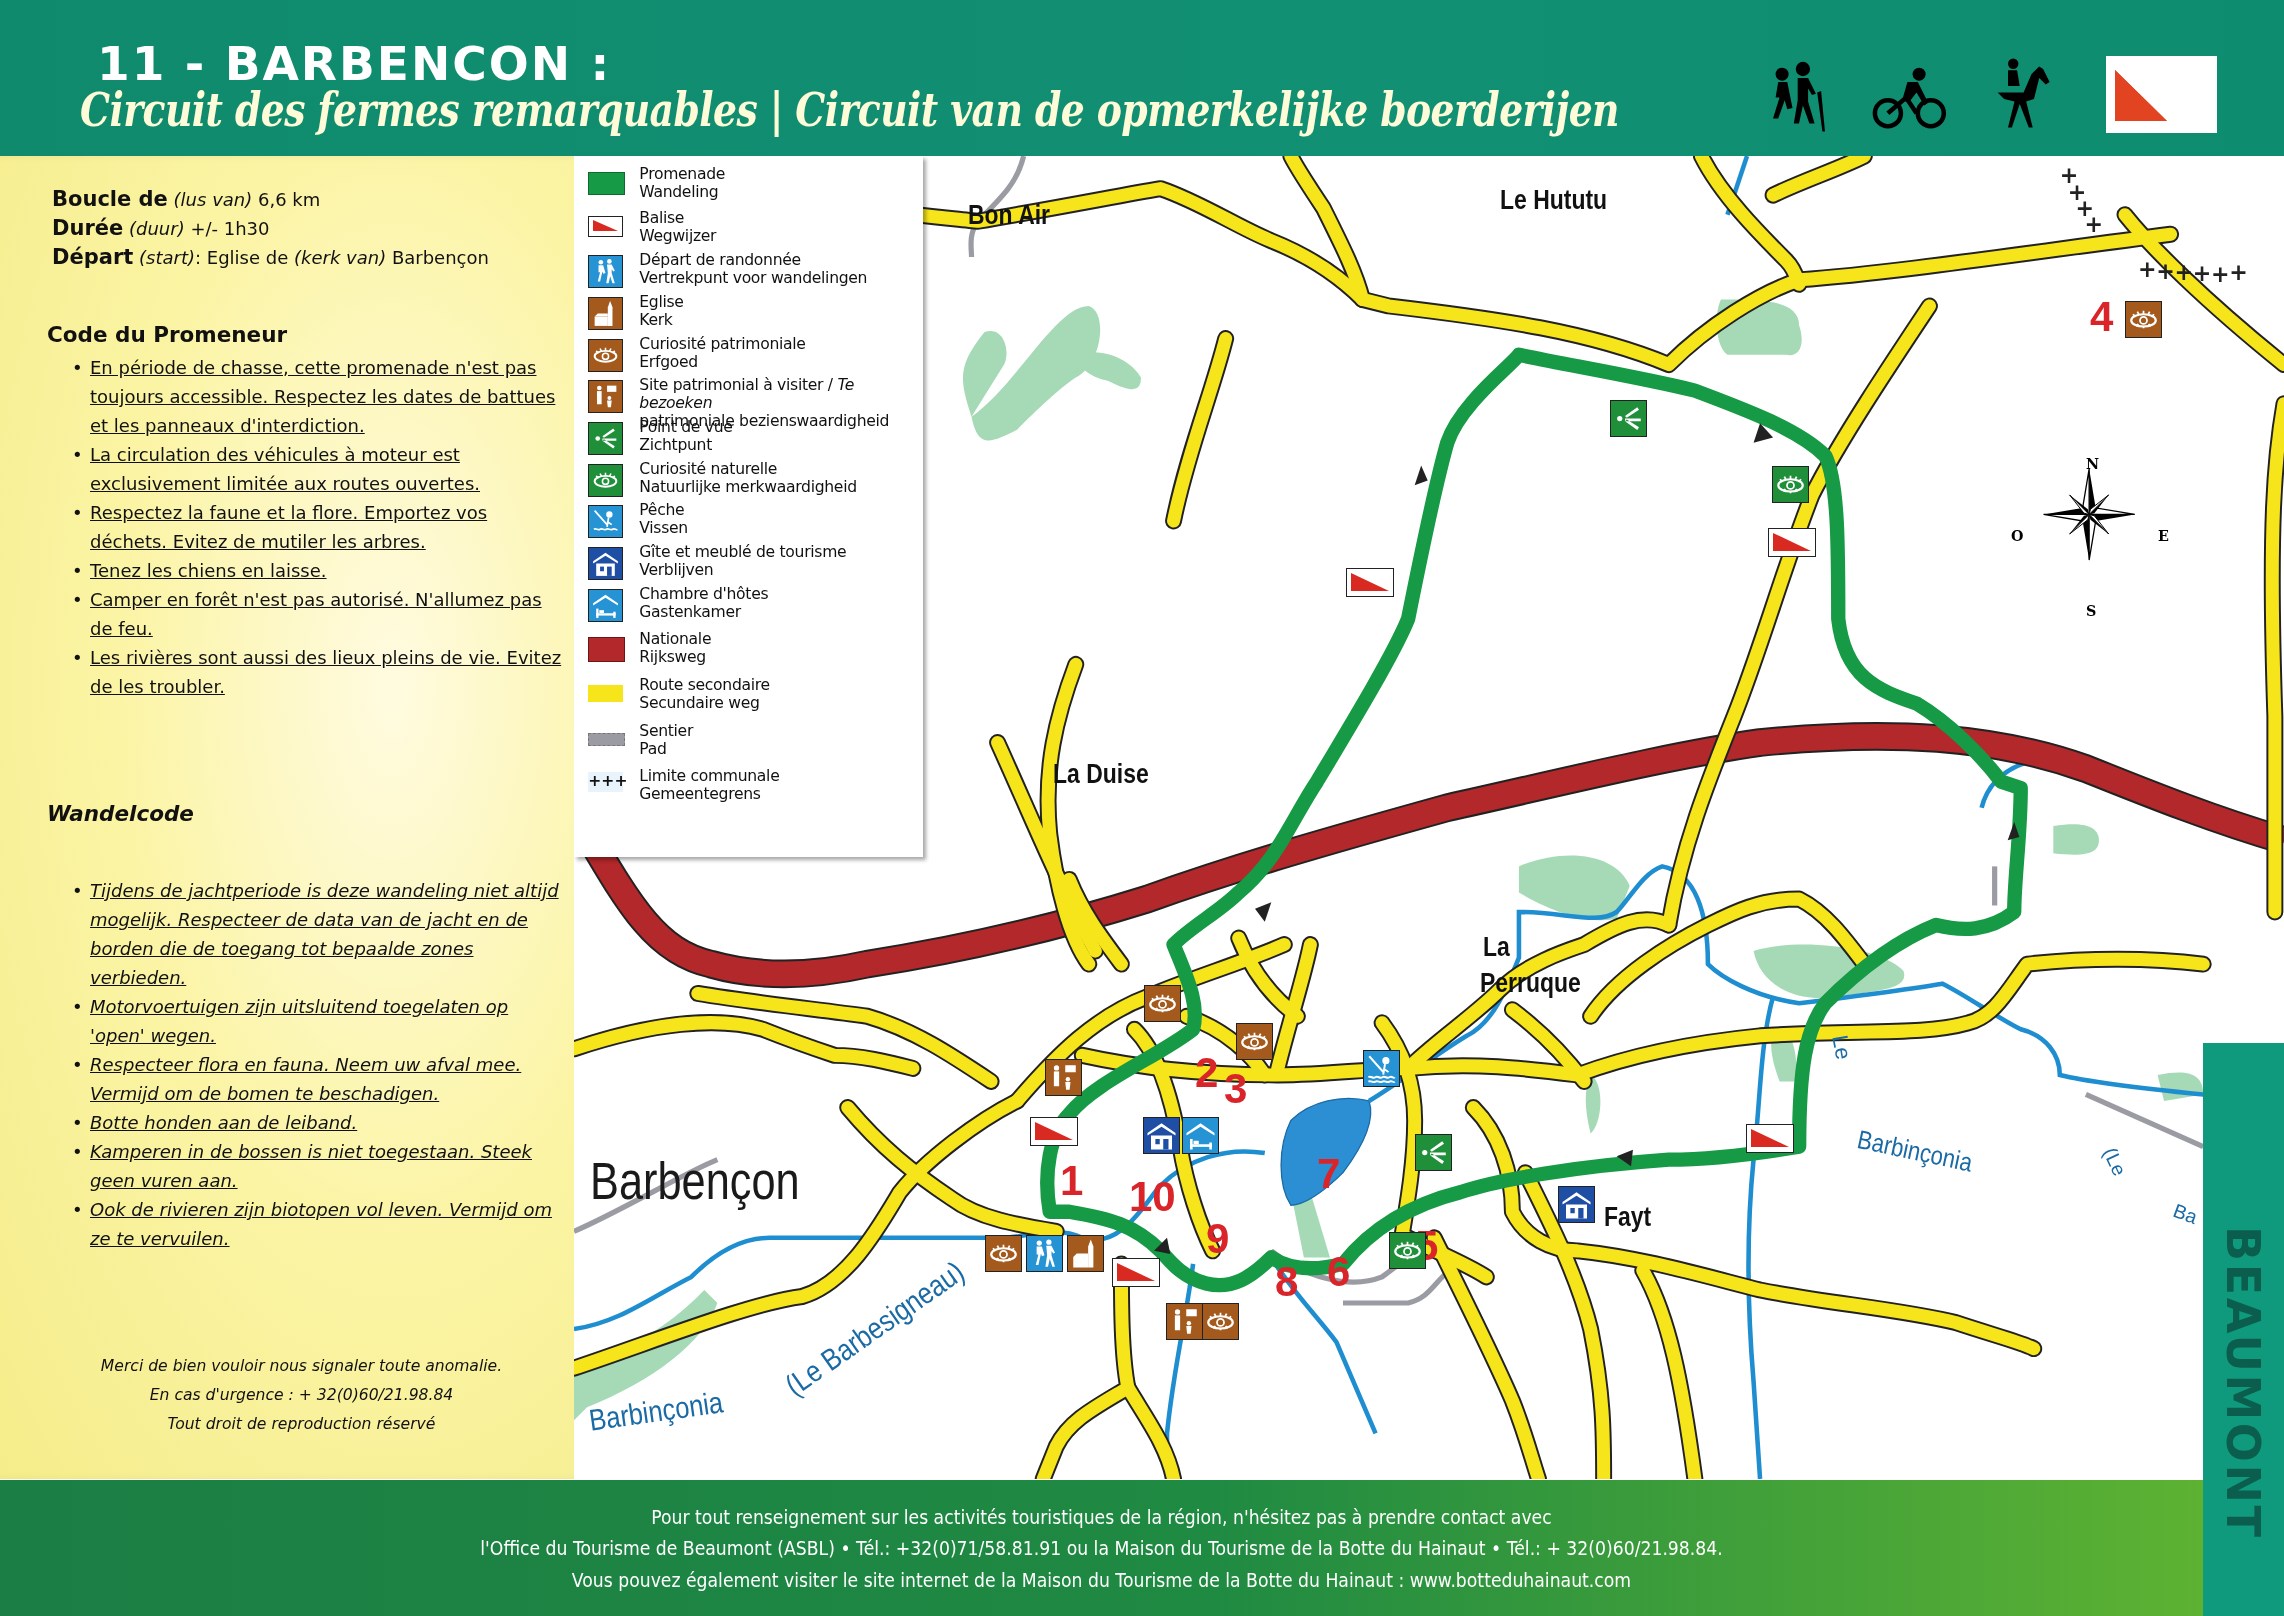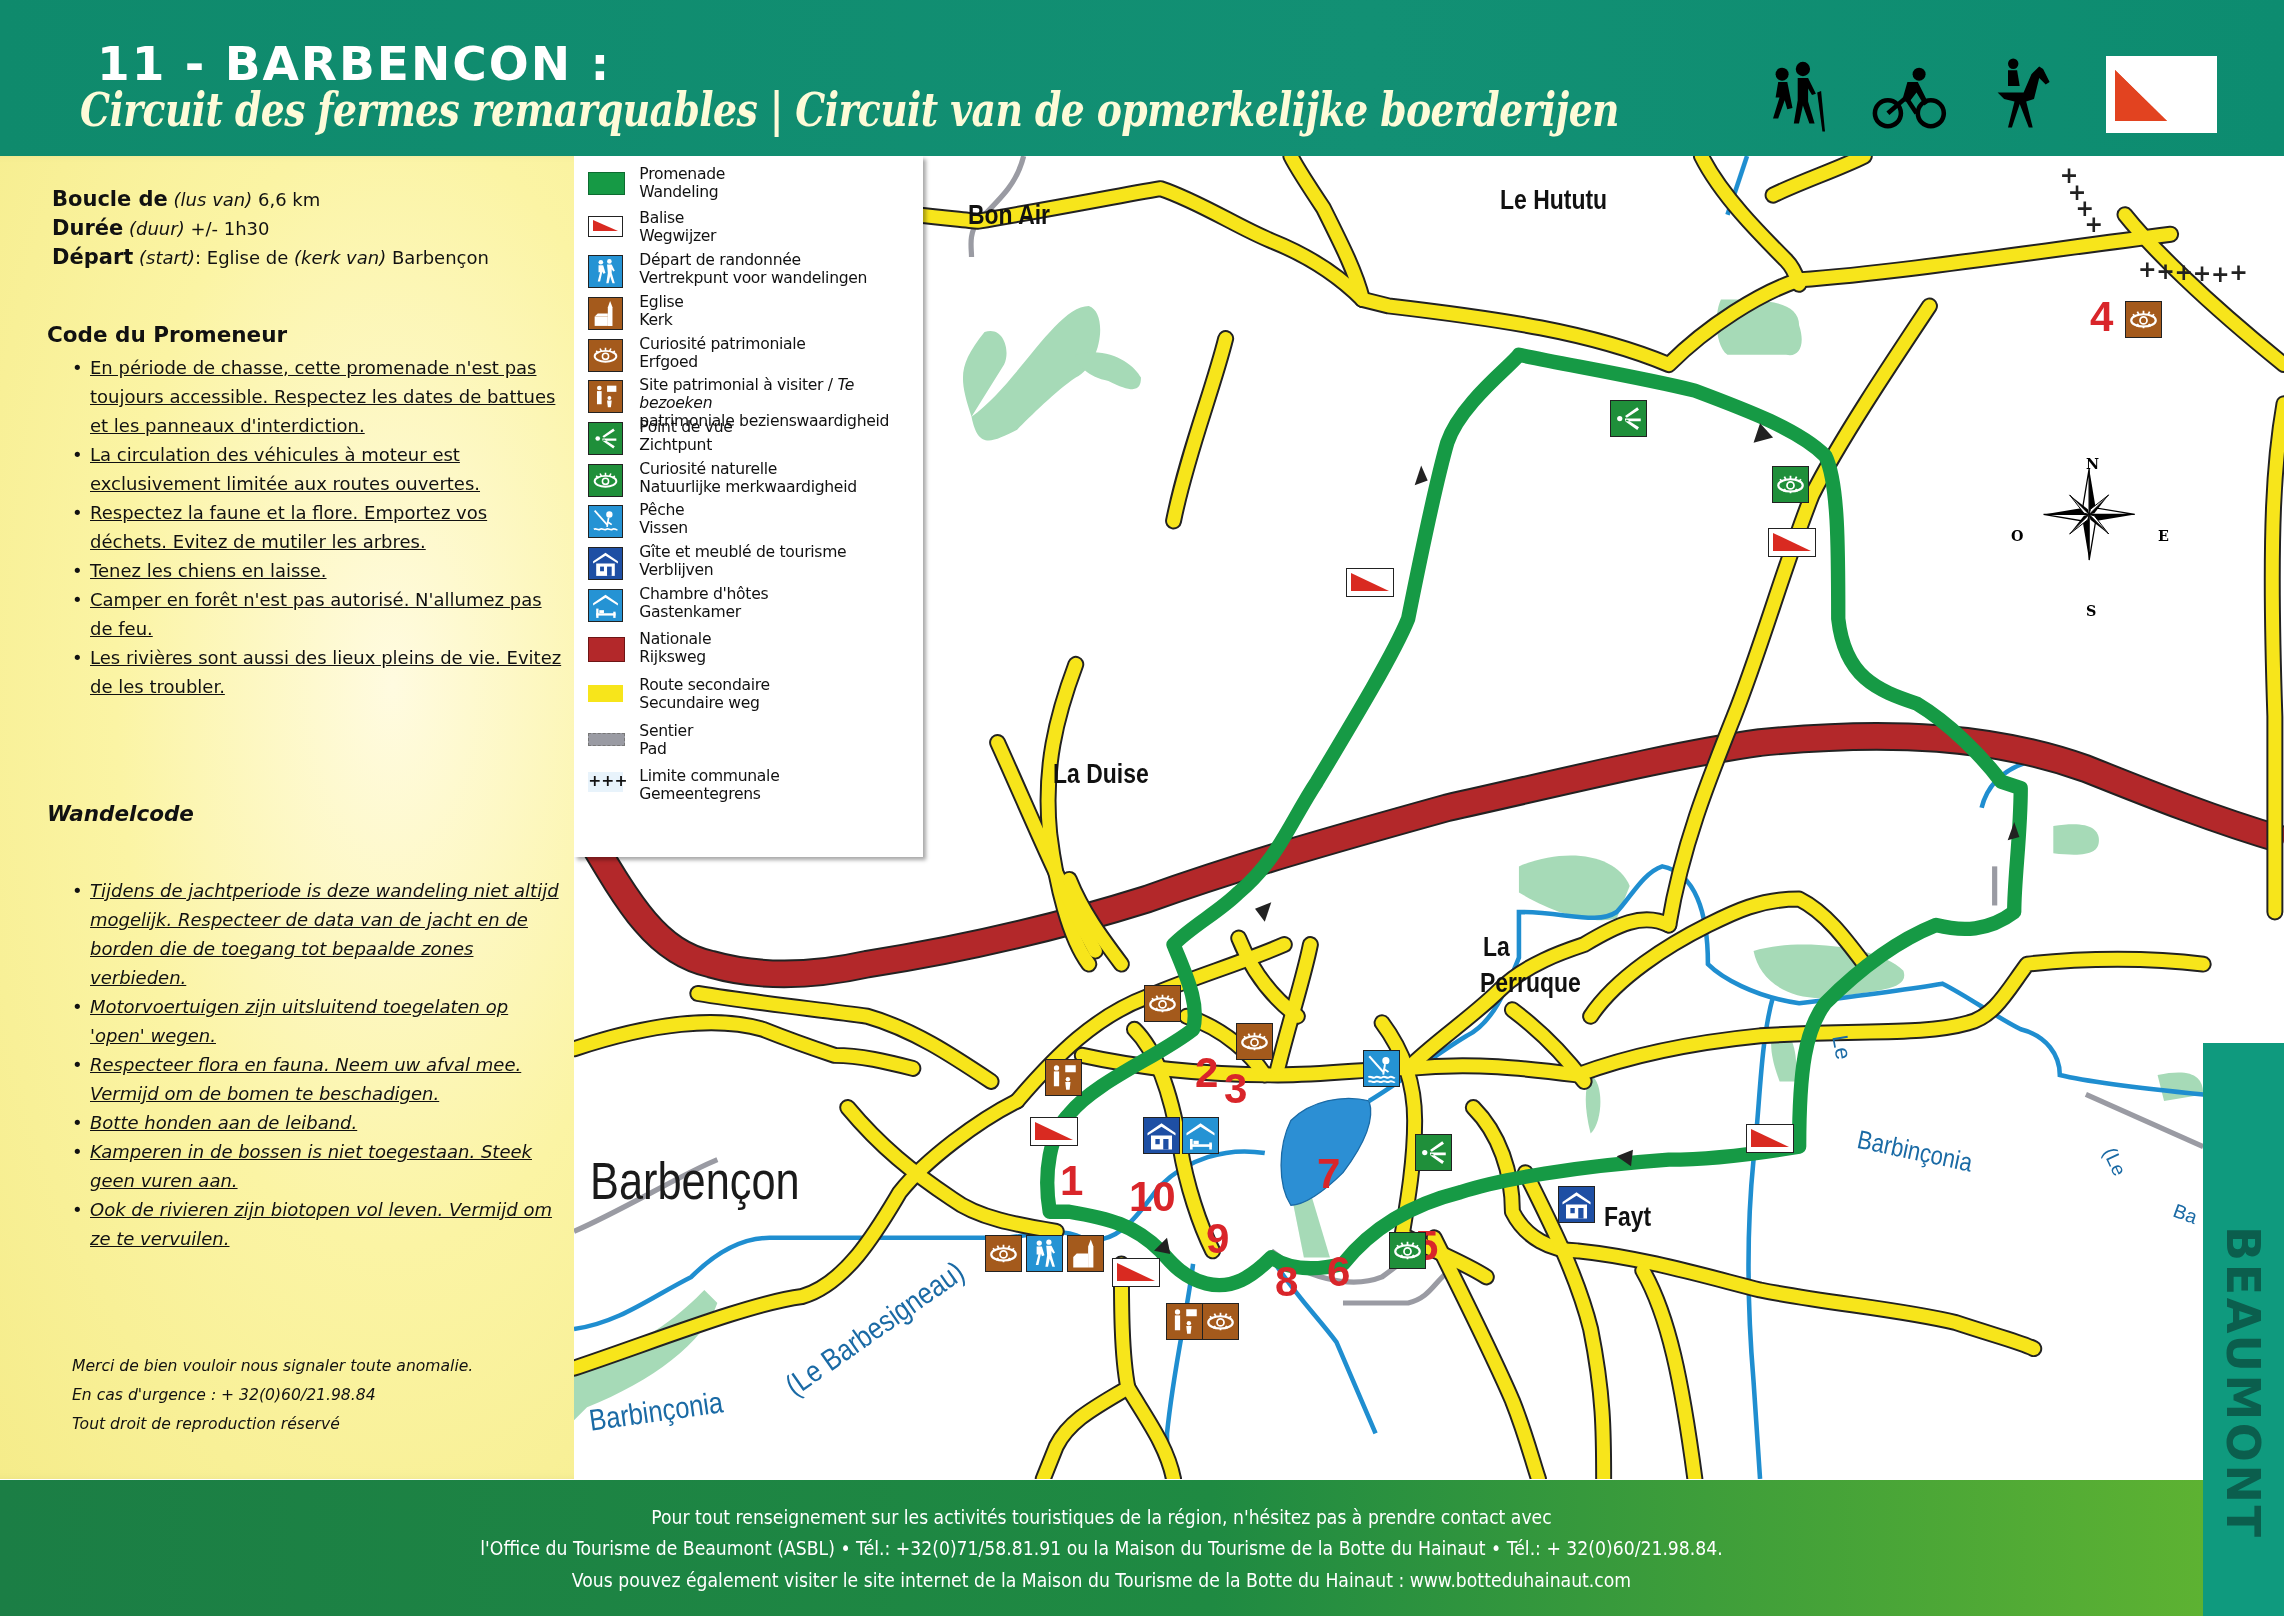--- a/index.html
+++ b/index.html
@@ -15,21 +15,21 @@
 
   .sidebar { position:absolute; left:0; top:156px; width:654px; height:1323px; background:radial-gradient(ellipse at 60% 40%, #fffbe0 0%, #fbf4a4 50%, #f5ec8a 100%); box-shadow: inset -11.7px 0 13px -7.8px rgba(0,0,0,0.25); }
   .info { position:absolute; left:52px; top:29px; font:18px "DejaVu Sans", sans-serif; color:#111; line-height:28px; }
   .info b { font-weight:bold; font-size:21px; }
   .info i { font-style:italic; }
   .sec-title { position:absolute; left:47px; font:bold 21.5px "DejaVu Sans", sans-serif; color:#111; }
   .rules { position:absolute; left:72px; width:495px; font:18px "DejaVu Sans", sans-serif; color:#111; line-height:29px; list-style:none; padding:0; margin:0;text-decoration:underline; }
   .rules li { position:relative; padding-left:18px; }
   .rules li::before { content:"•"; position:absolute; left:0; top:0; }
   .rules.nl { font-style:italic;margin-top:44px; }
-  .contact { position:absolute; left:72px; top:1196px; width:443px; font:italic 15.6px "DejaVu Sans", sans-serif; color:#111; line-height:29px; }
+  .contact { position:absolute; left:80px; top:1196px; width:443px; text-align:center; font:italic 15.6px "DejaVu Sans", sans-serif; color:#111; line-height:29px; }
 
   .map { position:absolute; left:574px; top:156px; width:1710px; height:1323px; background:#ffffff; overflow:hidden; }
   .map svg.base { position:absolute; left:0; top:0; }
   .legend { position:absolute; left:0; top:0; width:349px; height:701px; background:#fff; box-shadow:2.6px 2.6px 3.9px rgba(0,0,0,0.35); }
   .lg-item { position:absolute; left:14.3px; height:43px; width:332px; }
   .lg-sw { position:absolute; left:0; top:0; width:35px; height:35px; }
   .lg-txt { position:absolute; left:51px; top:-2.6px; font:15.6px "DejaVu Sans", sans-serif; color:#111; line-height:17.6px; letter-spacing:-0.3px; }
   .lg-txt .nl { display:block; }
   .place { position:absolute; font:bold 27px "Liberation Sans", sans-serif; color:#111; transform:scaleX(0.85); transform-origin:left top; white-space:nowrap; }
   .num { position:absolute; font:bold 42px "Liberation Sans", sans-serif; color:#d9252a; }

